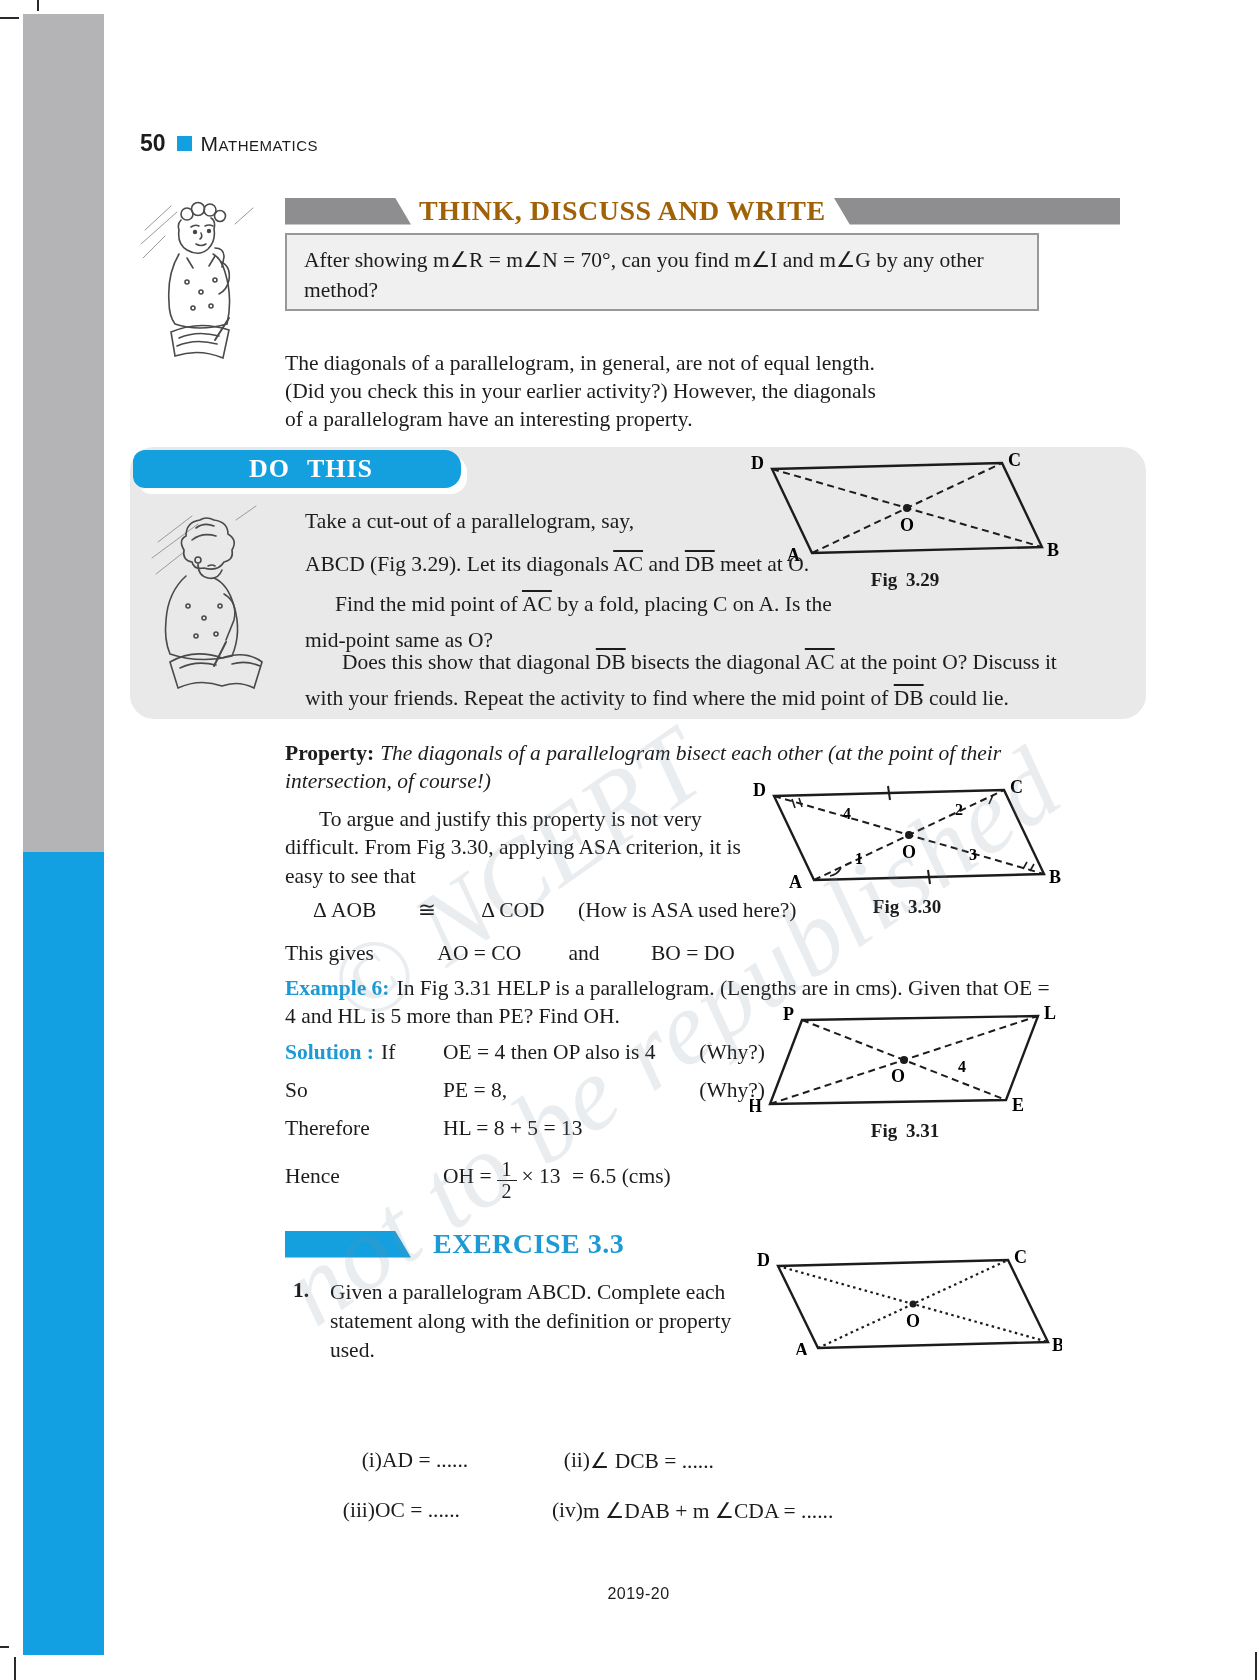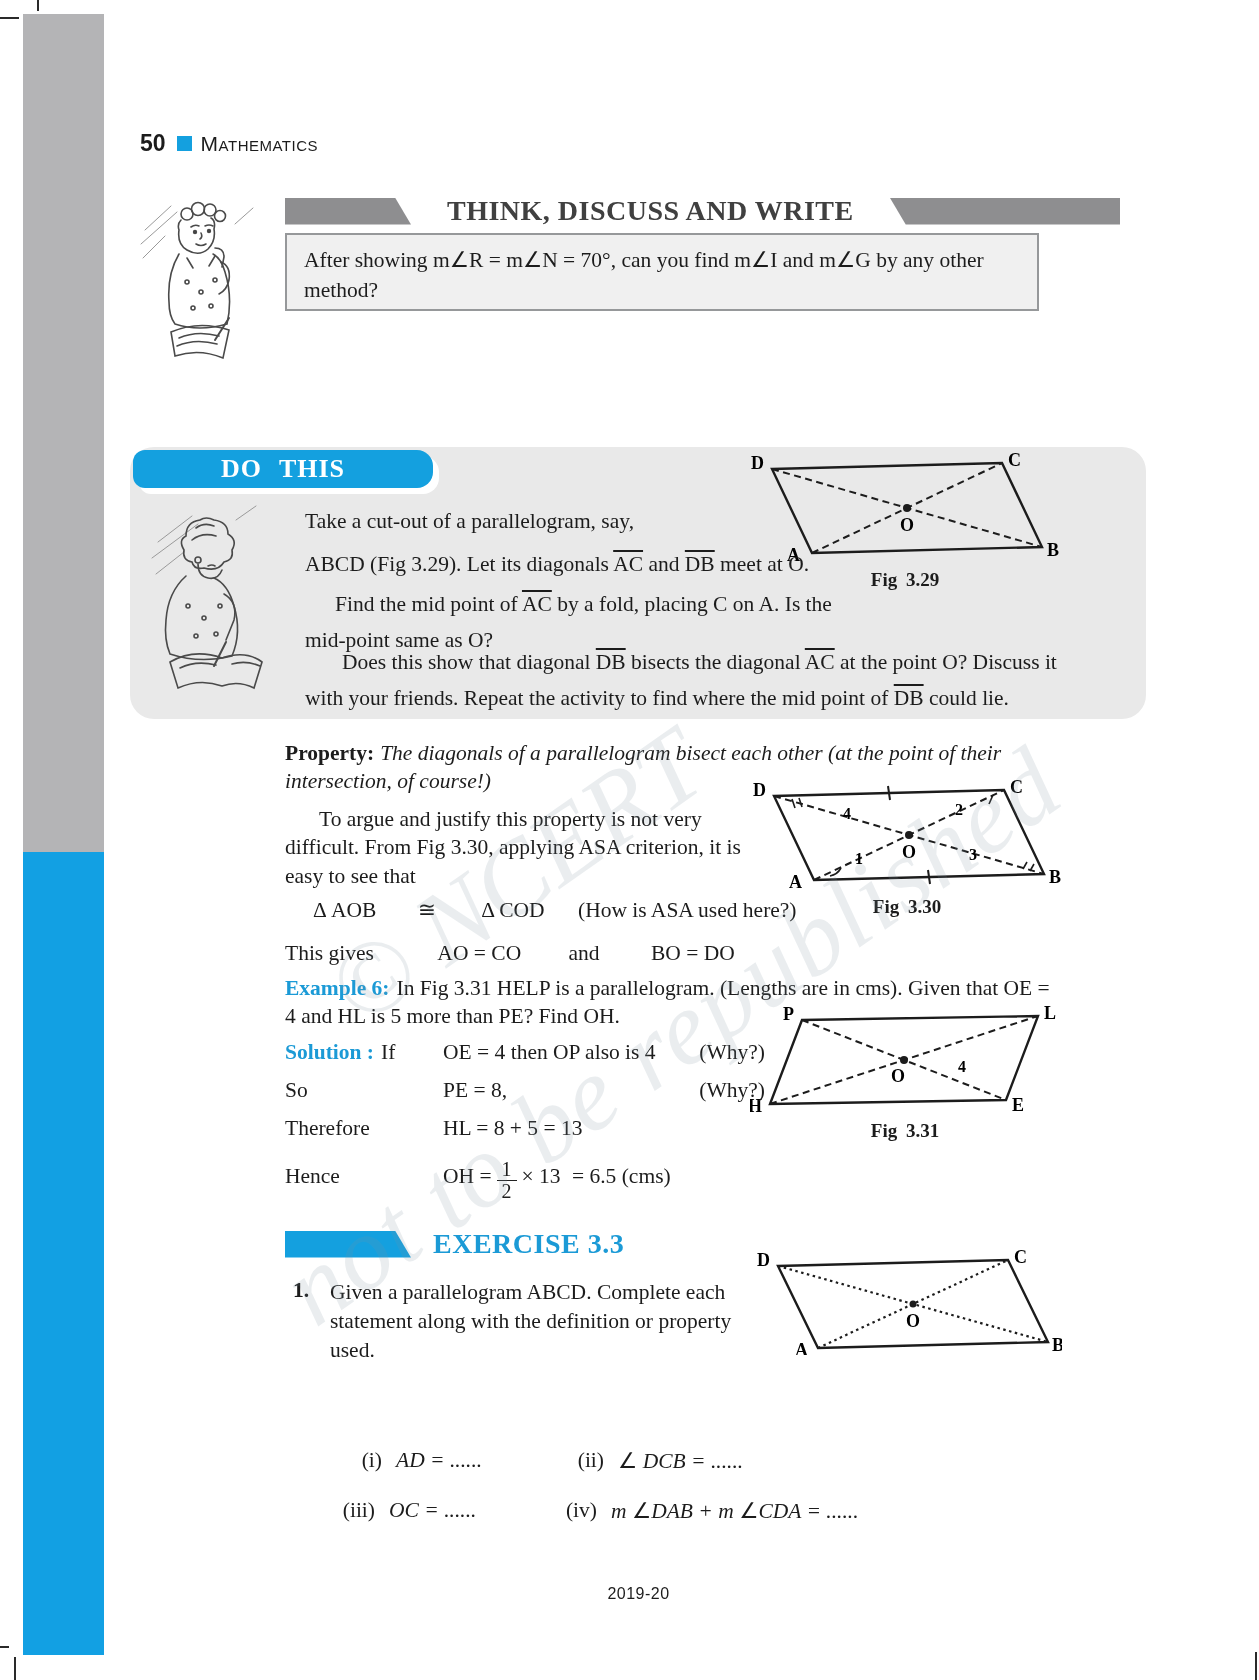--- a/index.html
+++ b/index.html
@@ -21,34 +21,34 @@
           font-family:"Liberation Sans",sans-serif;}
   .pgnum{font-size:23px;font-weight:bold;text-align:center;}
   .hdr-sq{display:inline-block;width:15px;height:15px;background:#14a0df;margin:0 9px 0 11px;}
   .subject{font-variant:small-caps;font-size:21px;letter-spacing:0.5px;}
   
   .tbanner{position:absolute;left:285px;top:196px;width:835px;height:30px;display:flex;align-items:center;}
   .tban-gray-l{width:126px;height:27px;background:#8e8e90;
       clip-path:polygon(0 0,calc(100% - 16px) 0,100% 100%,0 100%);}
   .tban-gray-r{flex:1;height:27px;background:#8e8e90;
       clip-path:polygon(0 0,100% 0,100% 100%,16px 100%);}
-  .tban-title{margin:0 36px;font-size:28px;font-weight:bold;color:#404040;white-space:nowrap;
+  .tban-title{margin:0 8px;font-size:28px;font-weight:bold;color:#a16207;white-space:nowrap;
       letter-spacing:0.5px;}
   .think-box{position:absolute;left:285px;top:233px;width:716px;height:52px;background:#f0f0f0;
       border:2px solid #96989a;padding:11px 17px;font-size:21.5px;line-height:1.38;}
   
   .sec-head{position:absolute;left:285px;top:315px;font-size:24px;font-weight:bold;color:#1b9ad6;}
   .sec-para{position:absolute;left:285px;top:350px;width:600px;font-size:21.5px;line-height:1.3;}
   
   .panel{position:absolute;left:130px;top:447px;width:1016px;height:272px;background:#e9e9e9;
       border-radius:24px;}
   .dothis{position:absolute;left:3px;top:3px;width:300px;height:38px;background:#14a0df;
       color:#fff;font-size:26px;font-weight:bold;letter-spacing:1px;word-spacing:10px;
       text-align:center;line-height:38px;border-radius:12px 16px 16px 12px;
-      box-shadow:6px 6px 0 #ffffff;}
+      box-shadow:6px 6px 0 #ffffff;padding-left:28px;}
   .panel-line{position:absolute;font-size:21.5px;white-space:nowrap;}
   .ovl{text-decoration:overline;}
   
   .figblock{position:absolute;width:310px;text-align:center;}
   .figcap{font-size:19px;font-weight:bold;margin-top:2px;word-spacing:4px;}
   svg text{font-family:"Liberation Serif",serif;font-weight:bold;}
   
   .property{position:absolute;left:285px;top:740px;width:800px;font-size:21.5px;line-height:1.3;
       font-style:italic;}
   .property b{font-style:normal;margin-right:6px;}
@@ -72,21 +72,21 @@
   .frac .den{display:block;}
   
   .exbanner{position:absolute;left:285px;top:1228px;display:flex;align-items:center;}
   .exban-blue{width:126px;height:27px;background:#14a0df;
       clip-path:polygon(0 0,calc(100% - 16px) 0,100% 100%,0 100%);}
   .exban-title{margin-left:22px;font-size:28px;font-weight:bold;color:#1b9ad6;letter-spacing:0.5px;}
   .q1-no{position:absolute;left:293px;top:1278px;font-size:21.5px;font-weight:bold;}
   .q1-text{position:absolute;left:330px;top:1278px;width:440px;font-size:21.5px;line-height:1.35;}
   .item-row{position:absolute;font-size:21.5px;white-space:nowrap;display:flex;}
   .item-row .n{display:inline-block;text-align:right;}
-  .item-row .t{margin-left:14px;font-style:italic;}
+  .item-row .t{}
   .row1{left:340px;top:1448px;} .row2{left:333px;top:1498px;}
   .n1{width:42px;} .t1{width:150px;} .n2{width:50px;margin-left:8px;}
   
   .footer{position:absolute;left:0;top:1585px;width:1259px;text-align:center;
       font-family:"Liberation Sans",sans-serif;font-size:16px;letter-spacing:0.5px;padding-left:9px;}
   .sketch{position:absolute;}
 </style>
 </head>
 <body>
 
@@ -139,20 +139,21 @@
 
   <div class="tbanner">
     <div class="tban-gray-l"></div>
     <div class="tban-title">THINK, DISCUSS AND WRITE</div>
     <div class="tban-gray-r"></div>
   </div>
   <div class="think-box">
     <span>After showing m∠R = m∠N = 70°, can you find m∠I and m∠G by any other method?</span>
   </div>
 
+  <div class="sec-para">The diagonals of a parallelogram, in general, are not of equal length. (Did you check this in your earlier activity?) However, the diagonals of a parallelogram have an interesting property.</div>
 
   <div class="panel">
     <div class="dothis">DO THIS</div>
 
     <svg class="sketch" style="left:10px;top:55px;" width="150" height="205" viewBox="0 0 150 205">
       <g fill="none" stroke="#4a4a4a" stroke-width="1.6" stroke-linecap="round">
         <path d="M18 40 L52 14 M12 56 L58 22 M16 72 L44 50 M96 18 L116 4" stroke="#9a9a9a" stroke-width="1"></path>
         <path d="M60 18 q-14 2 -14 16 q-8 4 -2 14 q-2 10 8 12 q2 8 12 6 q14 4 20 -6 q10 -2 8 -12 q6 -10 -4 -16 q0 -12 -14 -14 q-8 -4 -14 0"></path>
         <path d="M56 26 q8 -6 18 -2 M52 38 q10 -8 24 -4"></path>
         <path d="M58 62 q0 12 10 14 q10 2 14 -8"></path>

